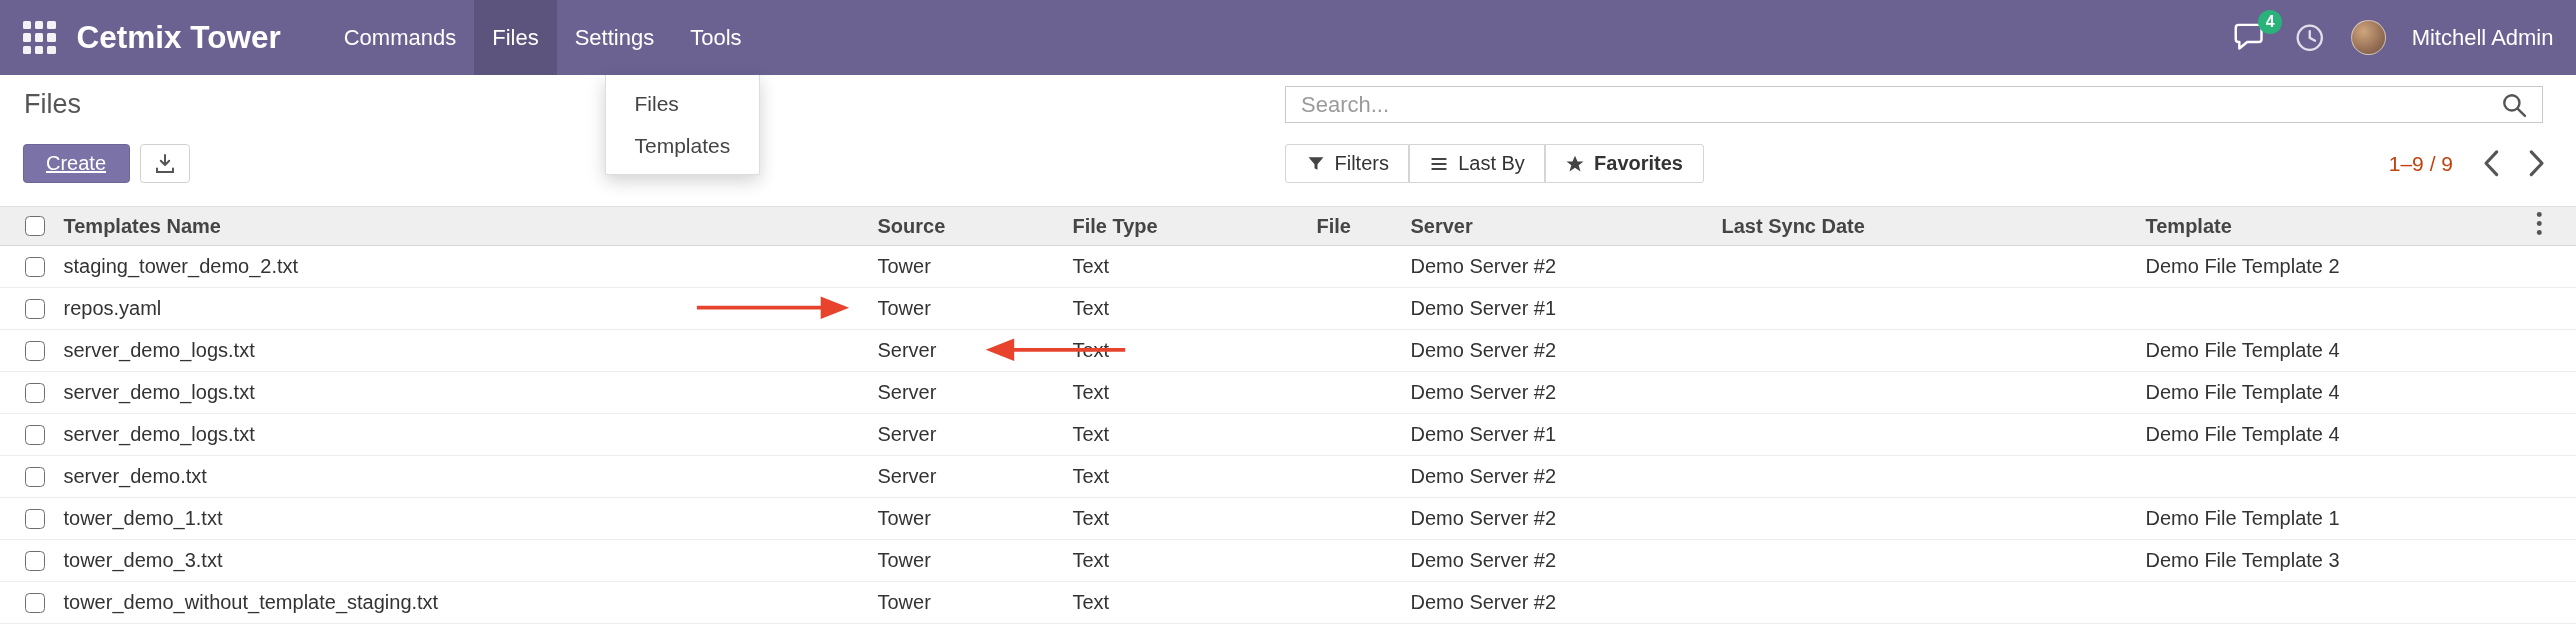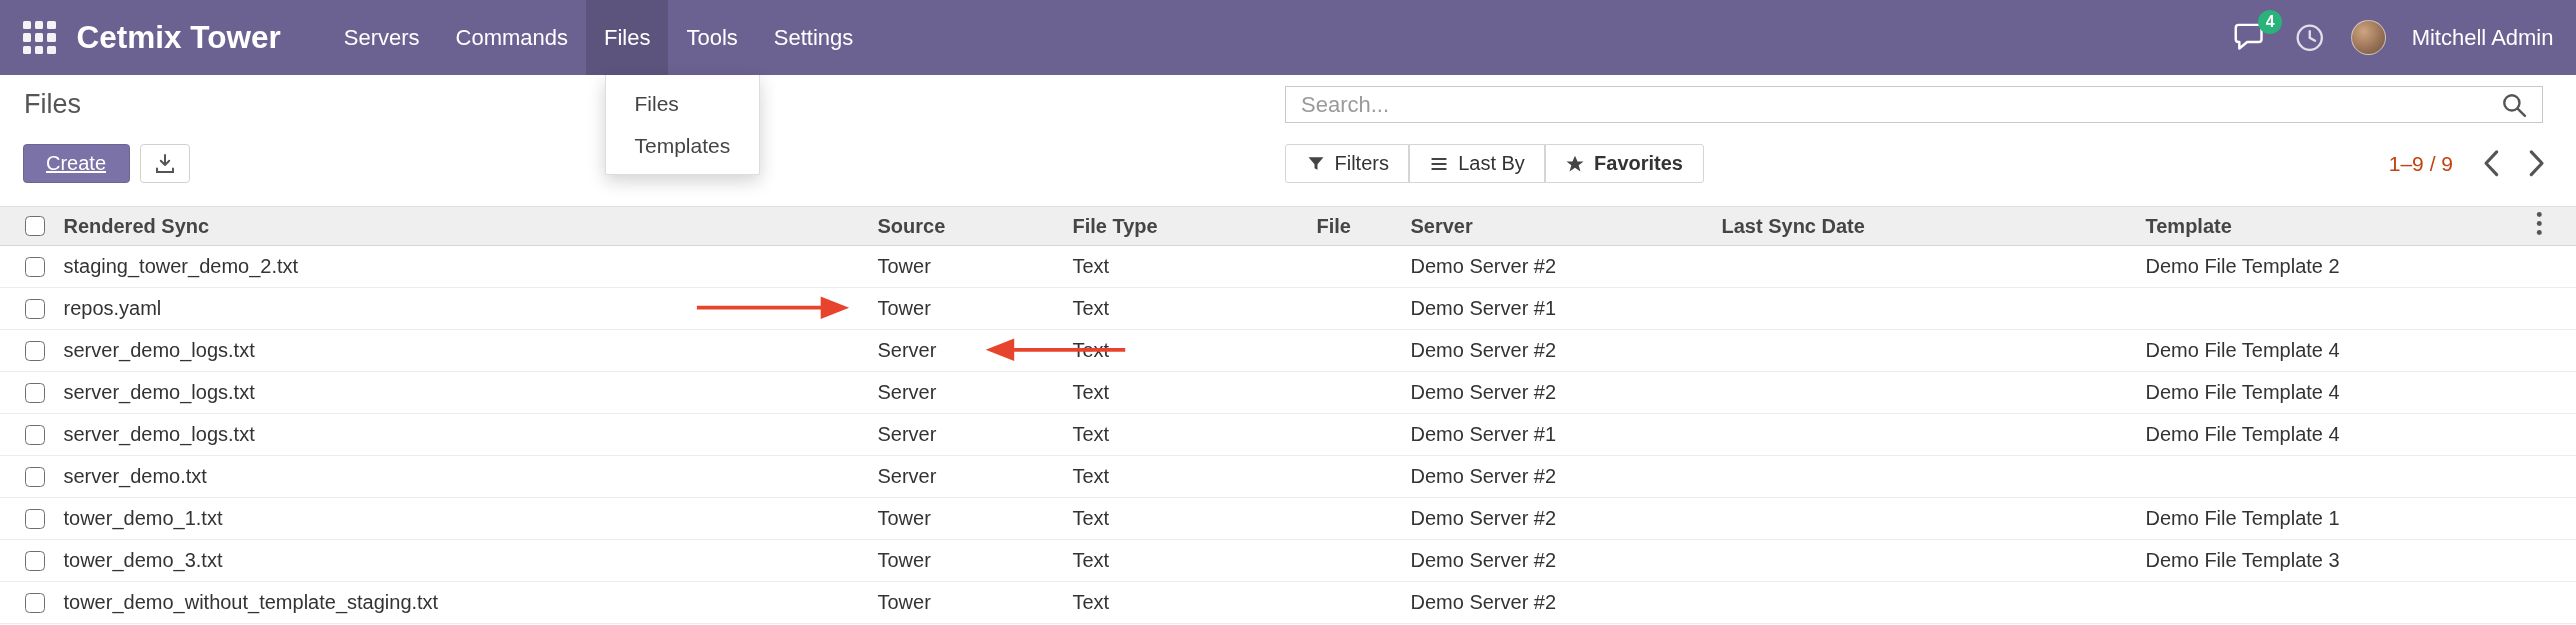--- a/index.html
+++ b/index.html
@@ -132,25 +132,24 @@
       <i></i>
       <i></i>
       <i></i>
       <i></i>
       <i></i>
       <i></i>
       <i></i>
   </div>
   <div class="brand">Cetmix Tower</div>
   <nav class="nav-items" id="nav-items">
-      <div class="nav-item">Servers</div>
       <div class="nav-item">Commands</div>
       <div class="nav-item active">Files</div>
+      <div class="nav-item">Settings</div>
       <div class="nav-item">Tools</div>
-      <div class="nav-item">Settings</div>
     </nav>
   <div class="systray">
     <div class="systray-icon">
       <svg width="35" height="31.5" viewBox="0 0 24 22">
         <path d="M3 2h14a2 2 0 0 1 2 2v8a2 2 0 0 1-2 2H9l-5.5 4.5V14H3a2 2 0 0 1-2-2V4a2 2 0 0 1 2-2z" fill="none" stroke="#ffffff" stroke-width="1.7" stroke-linejoin="round"></path>
       </svg>
       <span class="badge" style="background: rgb(42, 178, 123);">4</span>
     </div>
     <div class="systray-icon">
       <svg width="31.5" height="31.5" viewBox="0 0 24 24">
@@ -237,21 +236,21 @@
       <col style="width:311px">
     <col style="width:424px">
       <col style="width:396px">
       <col style="width:42px">
   </colgroup>
   <thead>
     <tr id="header-row">
       <th class="col-checkbox">
         <input type="checkbox" style="">
       </th>
-      <th>Rendered Sync</th>
+      <th>Templates Name</th>
         <th>Source</th>
         <th>File Type</th>
         <th>File</th>
         <th>Server</th>
         <th>Last Sync Date</th>
         <th>Template</th>
         <th class="col-options" id="options-th">
         <svg width="10.5" height="27" viewBox="0 0 8 24">
           <circle cx="4" cy="4" r="2.2" fill="#555"></circle>
           <circle cx="4" cy="12" r="2.2" fill="#555"></circle>

